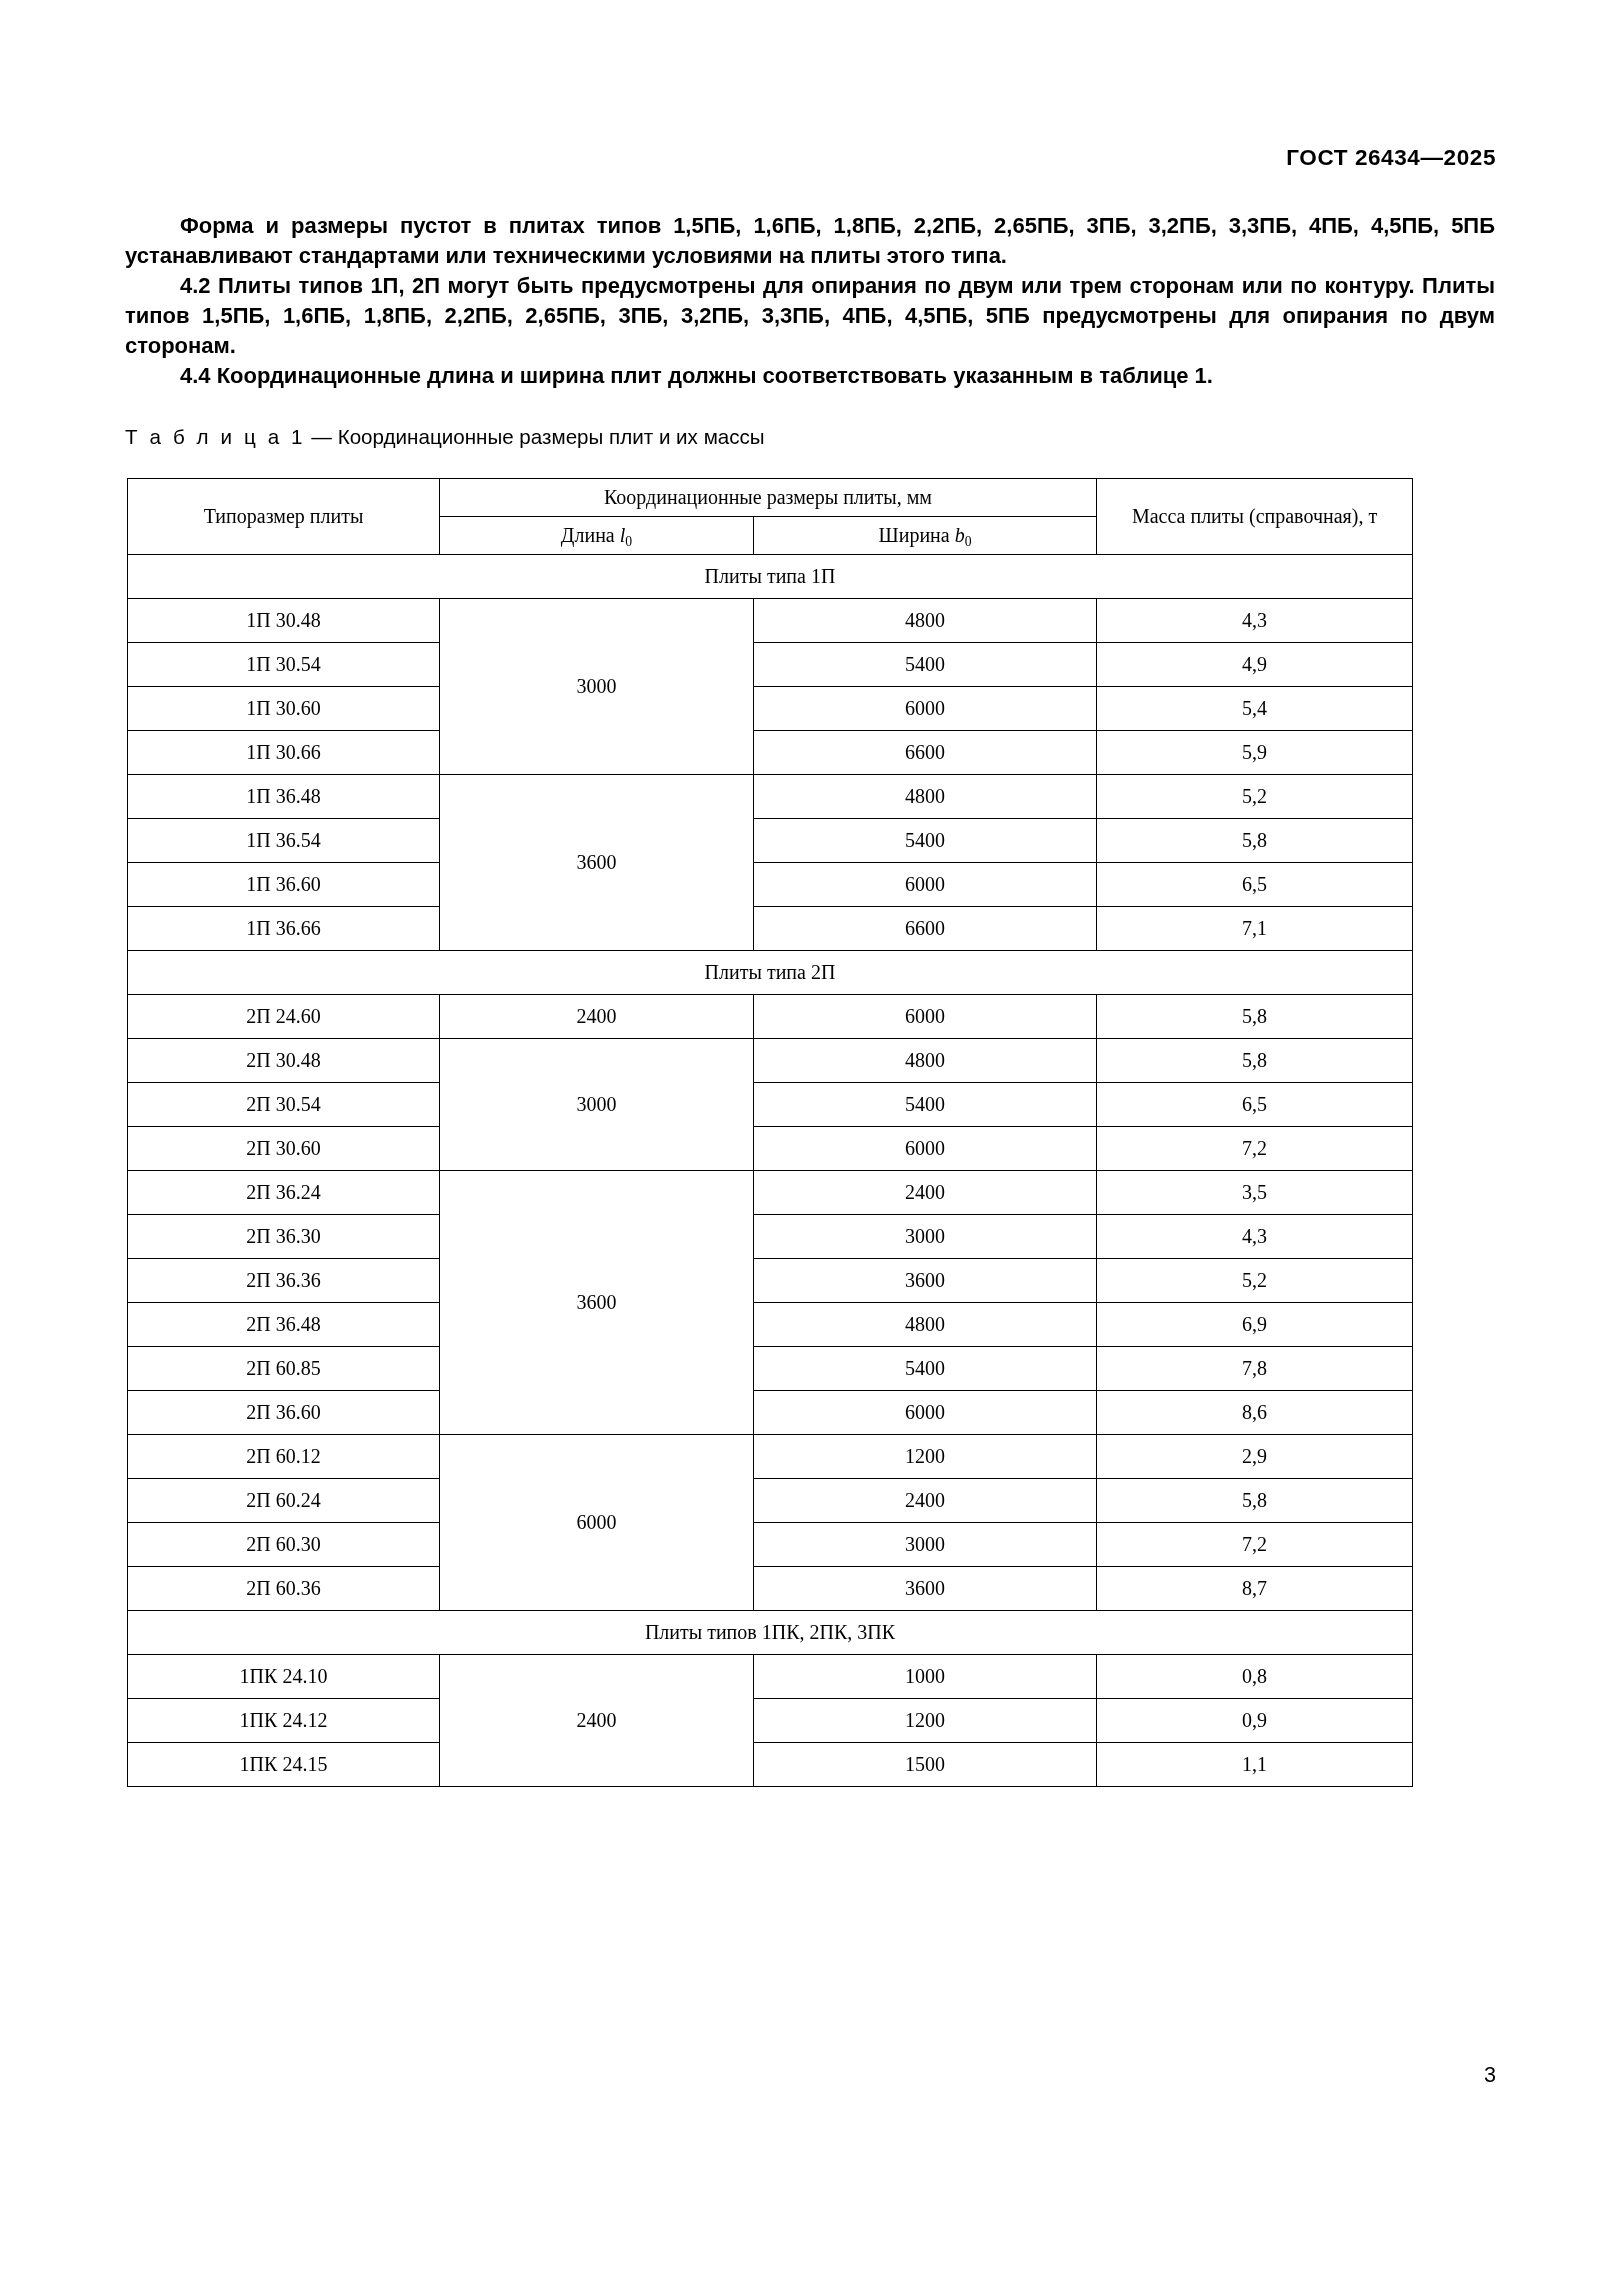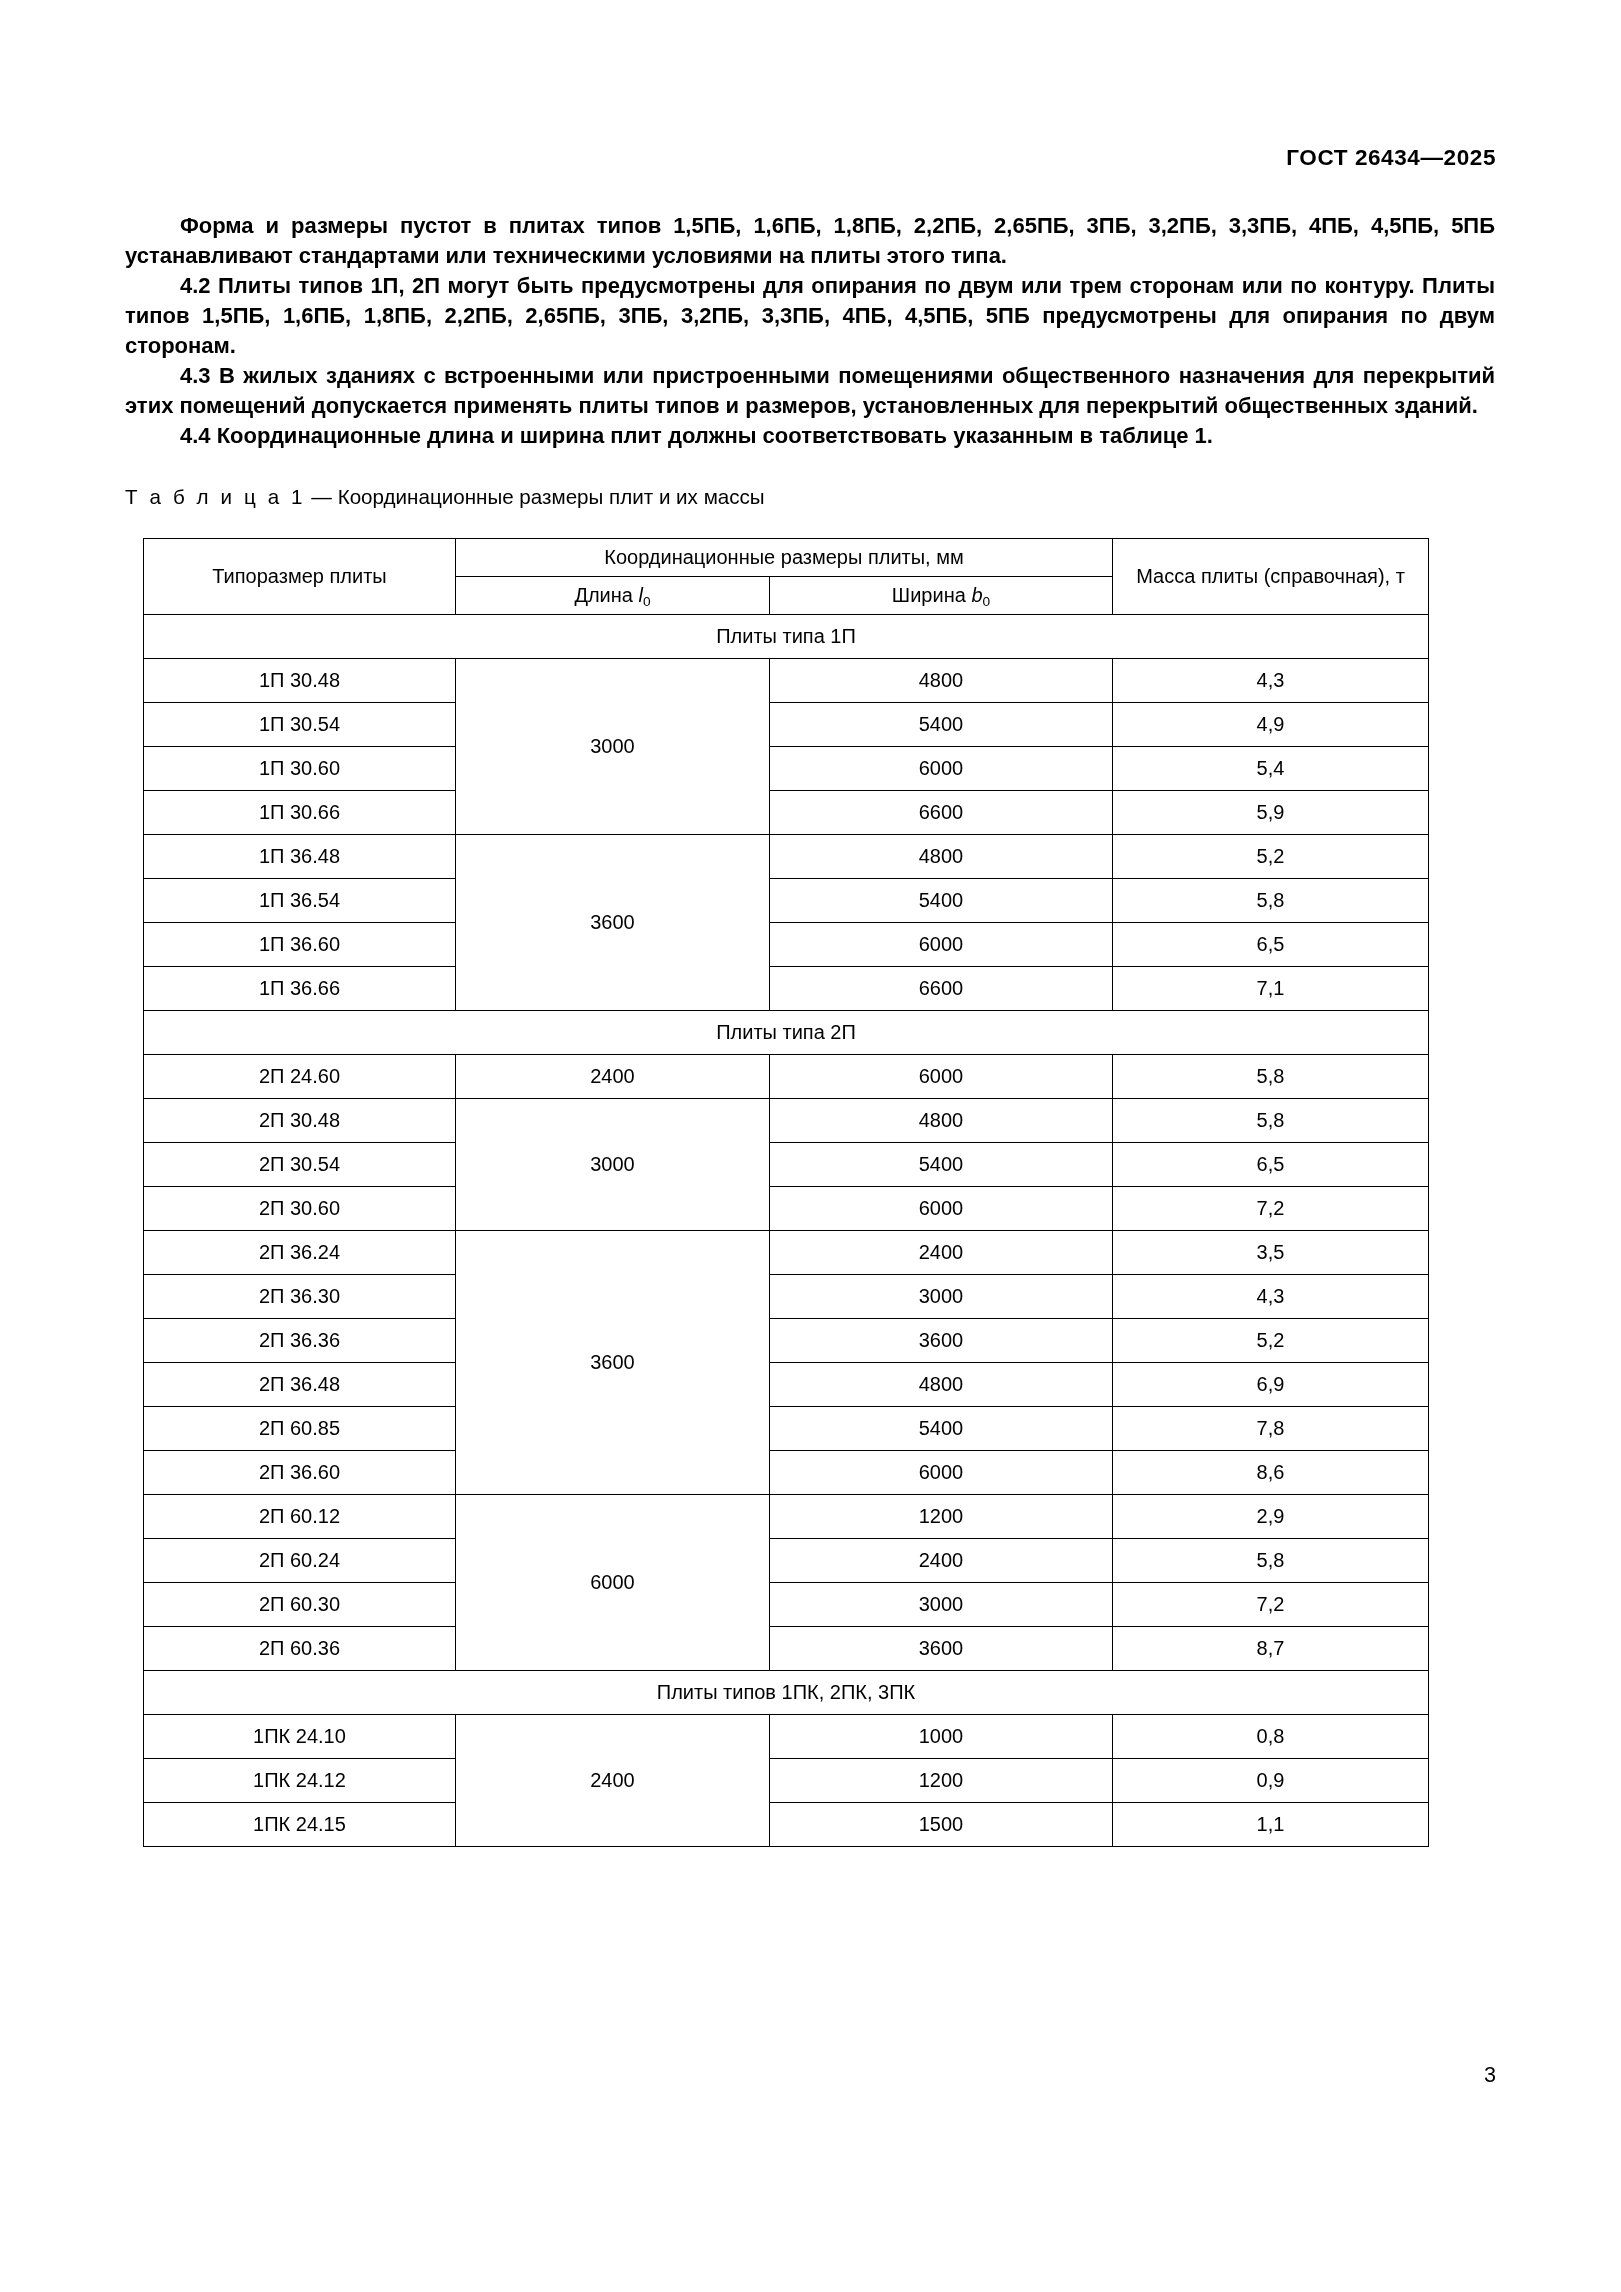--- a/index.html
+++ b/index.html
@@ -50,22 +50,23 @@
     margin-bottom: 28px;
     font-size: 20.6px;
     line-height: 25.5px;
   }
   .sp {
     letter-spacing: 3.1px;
   }
   table.data {
     border-collapse: collapse;
     width: 1284px;
-    margin-left: 18px;
+    margin-left: 2px;
     table-layout: fixed;
+    font-family: Liberation Serif, serif;
   }
   table.data td, table.data th {
     border: 1.4px solid #000000;
     font-size: 20px;
     font-weight: normal;
     text-align: center;
     vertical-align: middle;
     padding: 0;
     height: 43px;
   }
@@ -100,21 +101,20 @@
 </head>
 <body>
 
 <div class="page">
 
   <div class="header">ГОСТ 26434—2025</div>
 
   <div class="content">
     <p class="body-text">Форма и размеры пустот в плитах типов 1,5ПБ, 1,6ПБ, 1,8ПБ, 2,2ПБ, 2,65ПБ, 3ПБ, 3,2ПБ, 3,3ПБ, 4ПБ, 4,5ПБ, 5ПБ устанавливают стандартами или техническими условиями на плиты этого типа.</p>
     <p class="body-text">4.2  Плиты типов 1П, 2П могут быть предусмотрены для опирания по двум или трем сторонам или по контуру. Плиты типов 1,5ПБ, 1,6ПБ, 1,8ПБ, 2,2ПБ, 2,65ПБ, 3ПБ, 3,2ПБ, 3,3ПБ, 4ПБ, 4,5ПБ, 5ПБ пред­усмотрены для опирания по двум сторонам.</p>
-    <p class="body-text">4.3  В жилых зданиях с встроенными или пристроенными помещениями общественного назначе­ния для перекрытий этих помещений допускается применять плиты типов и размеров, установленных для перекрытий общественных зданий.</p>
     <p class="body-text">4.4  Координационные длина и ширина плит должны соответствовать указанным в таблице 1.</p>
 
     <div class="table-caption">
       <span class="sp">Т а б л и ц а   1</span>
       <span>— Координационные размеры плит и их массы</span>
     </div>
 
     <table class="data">
       <colgroup>
         <col class="colw1">

